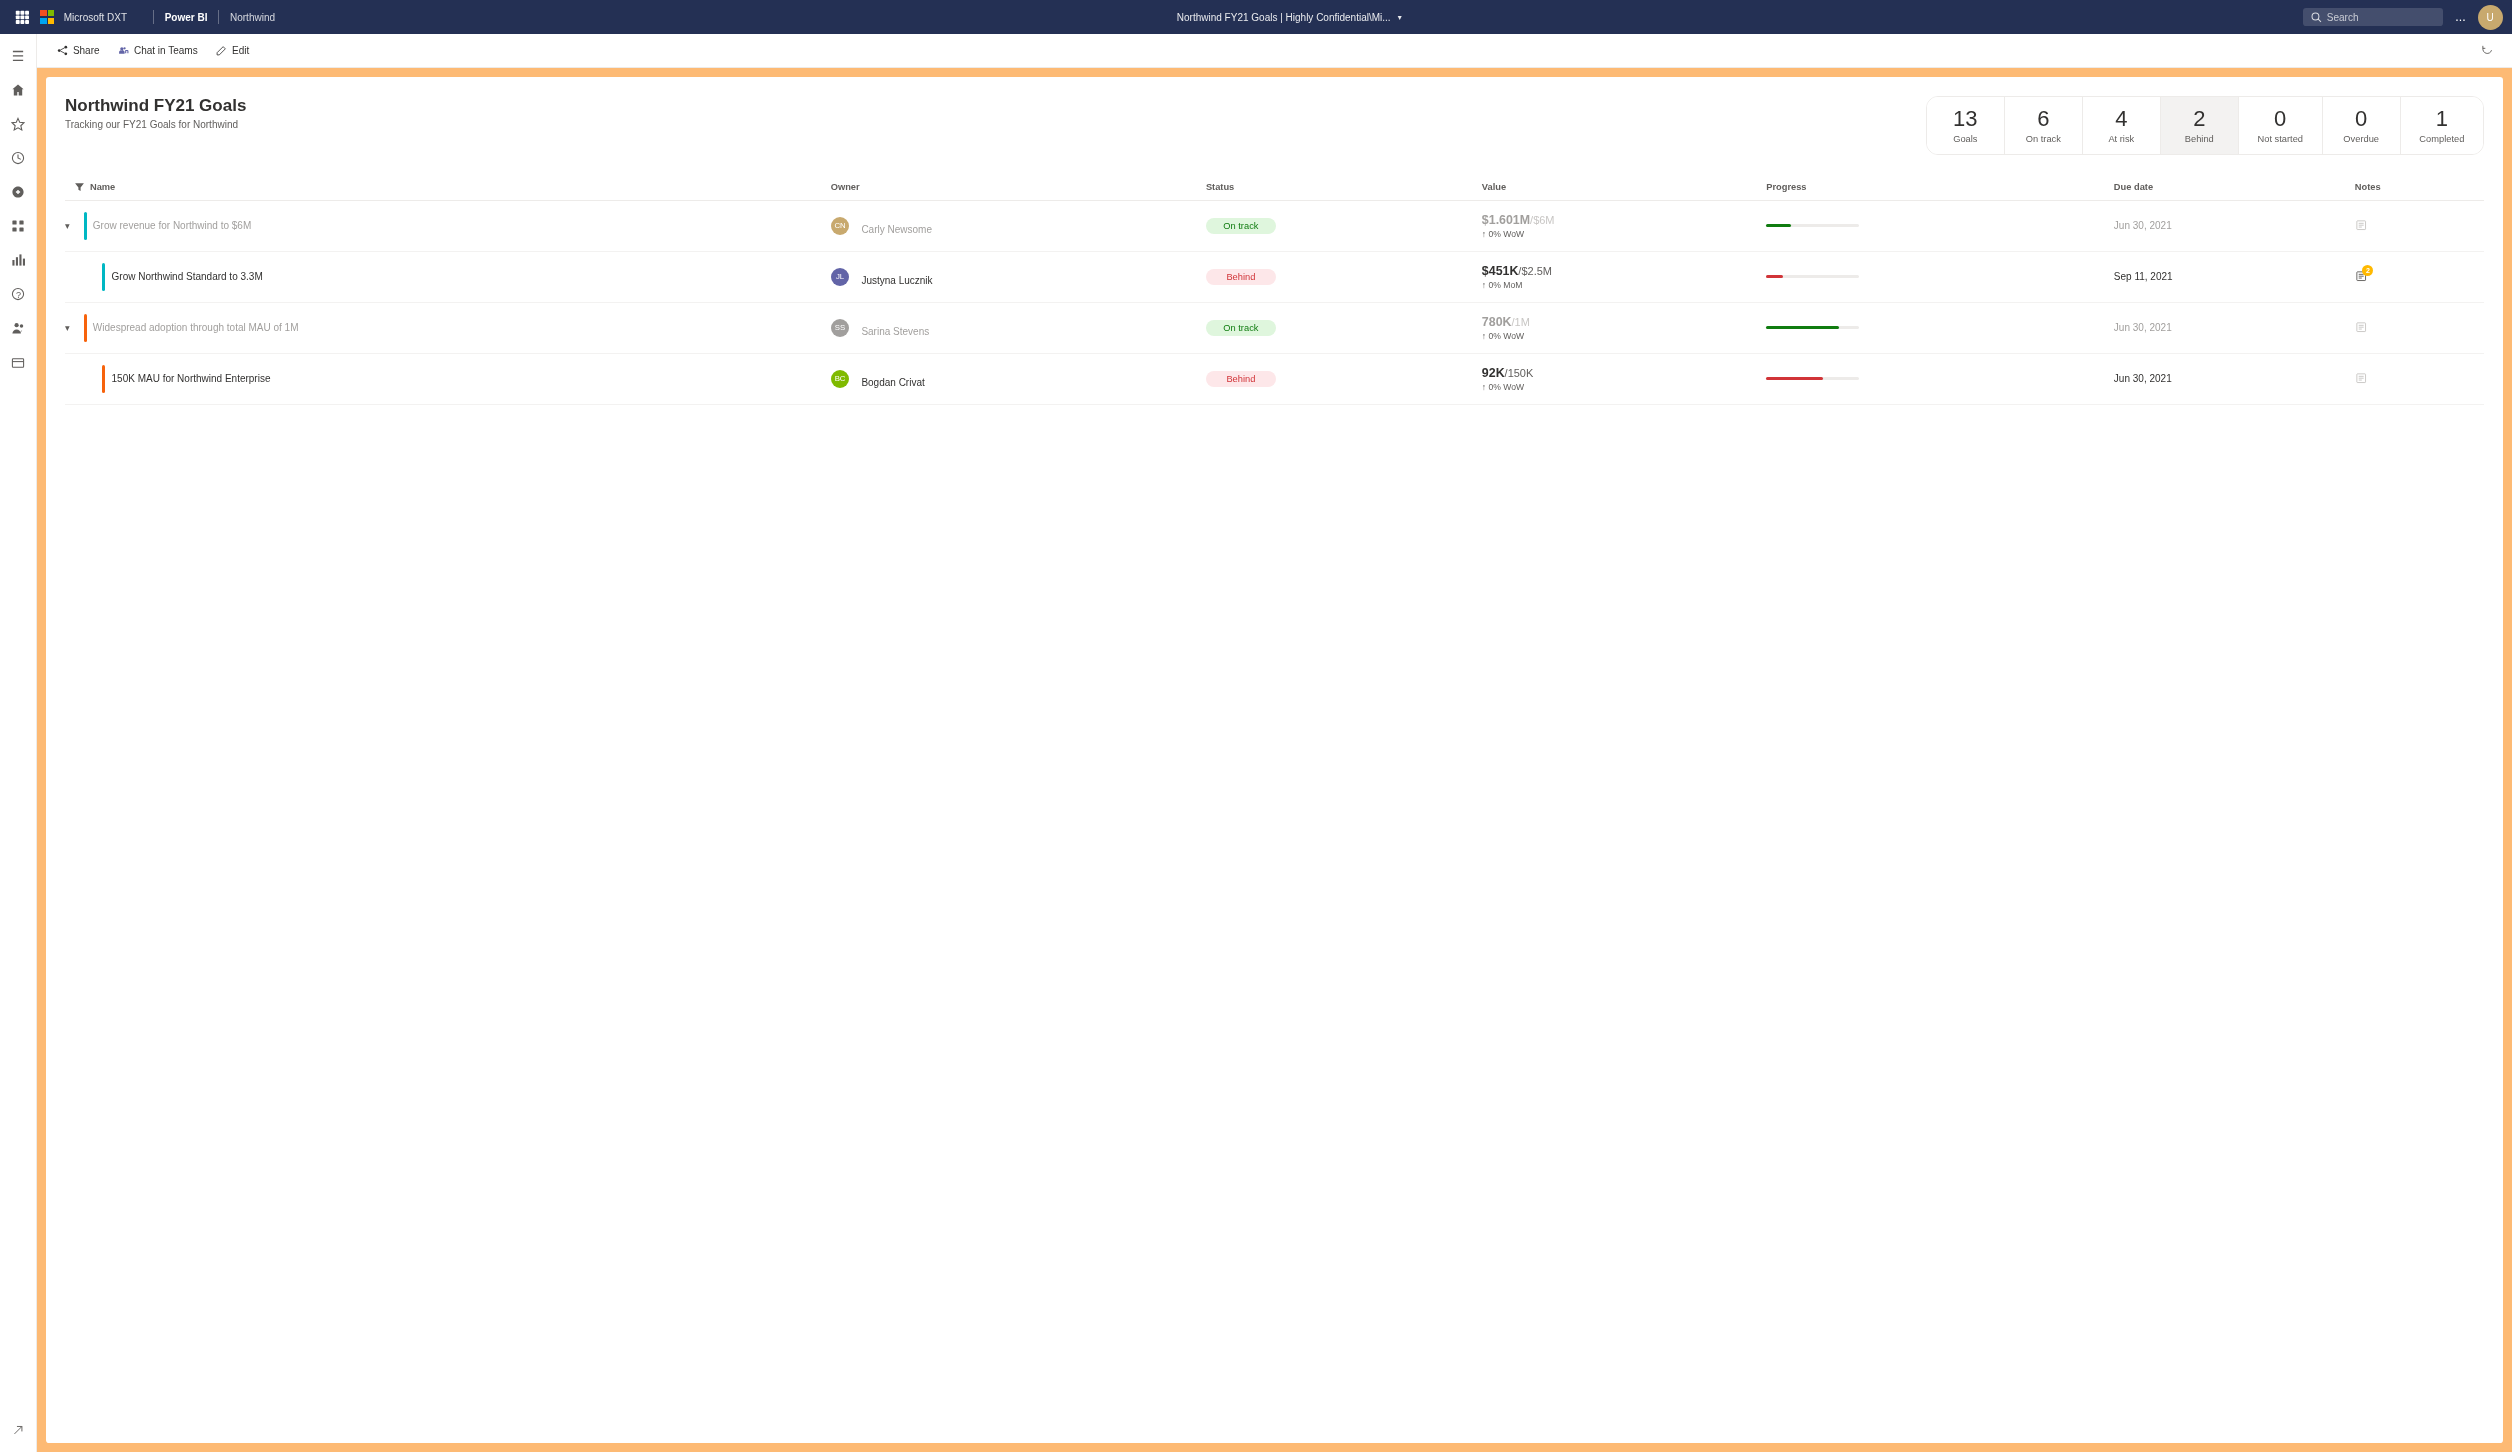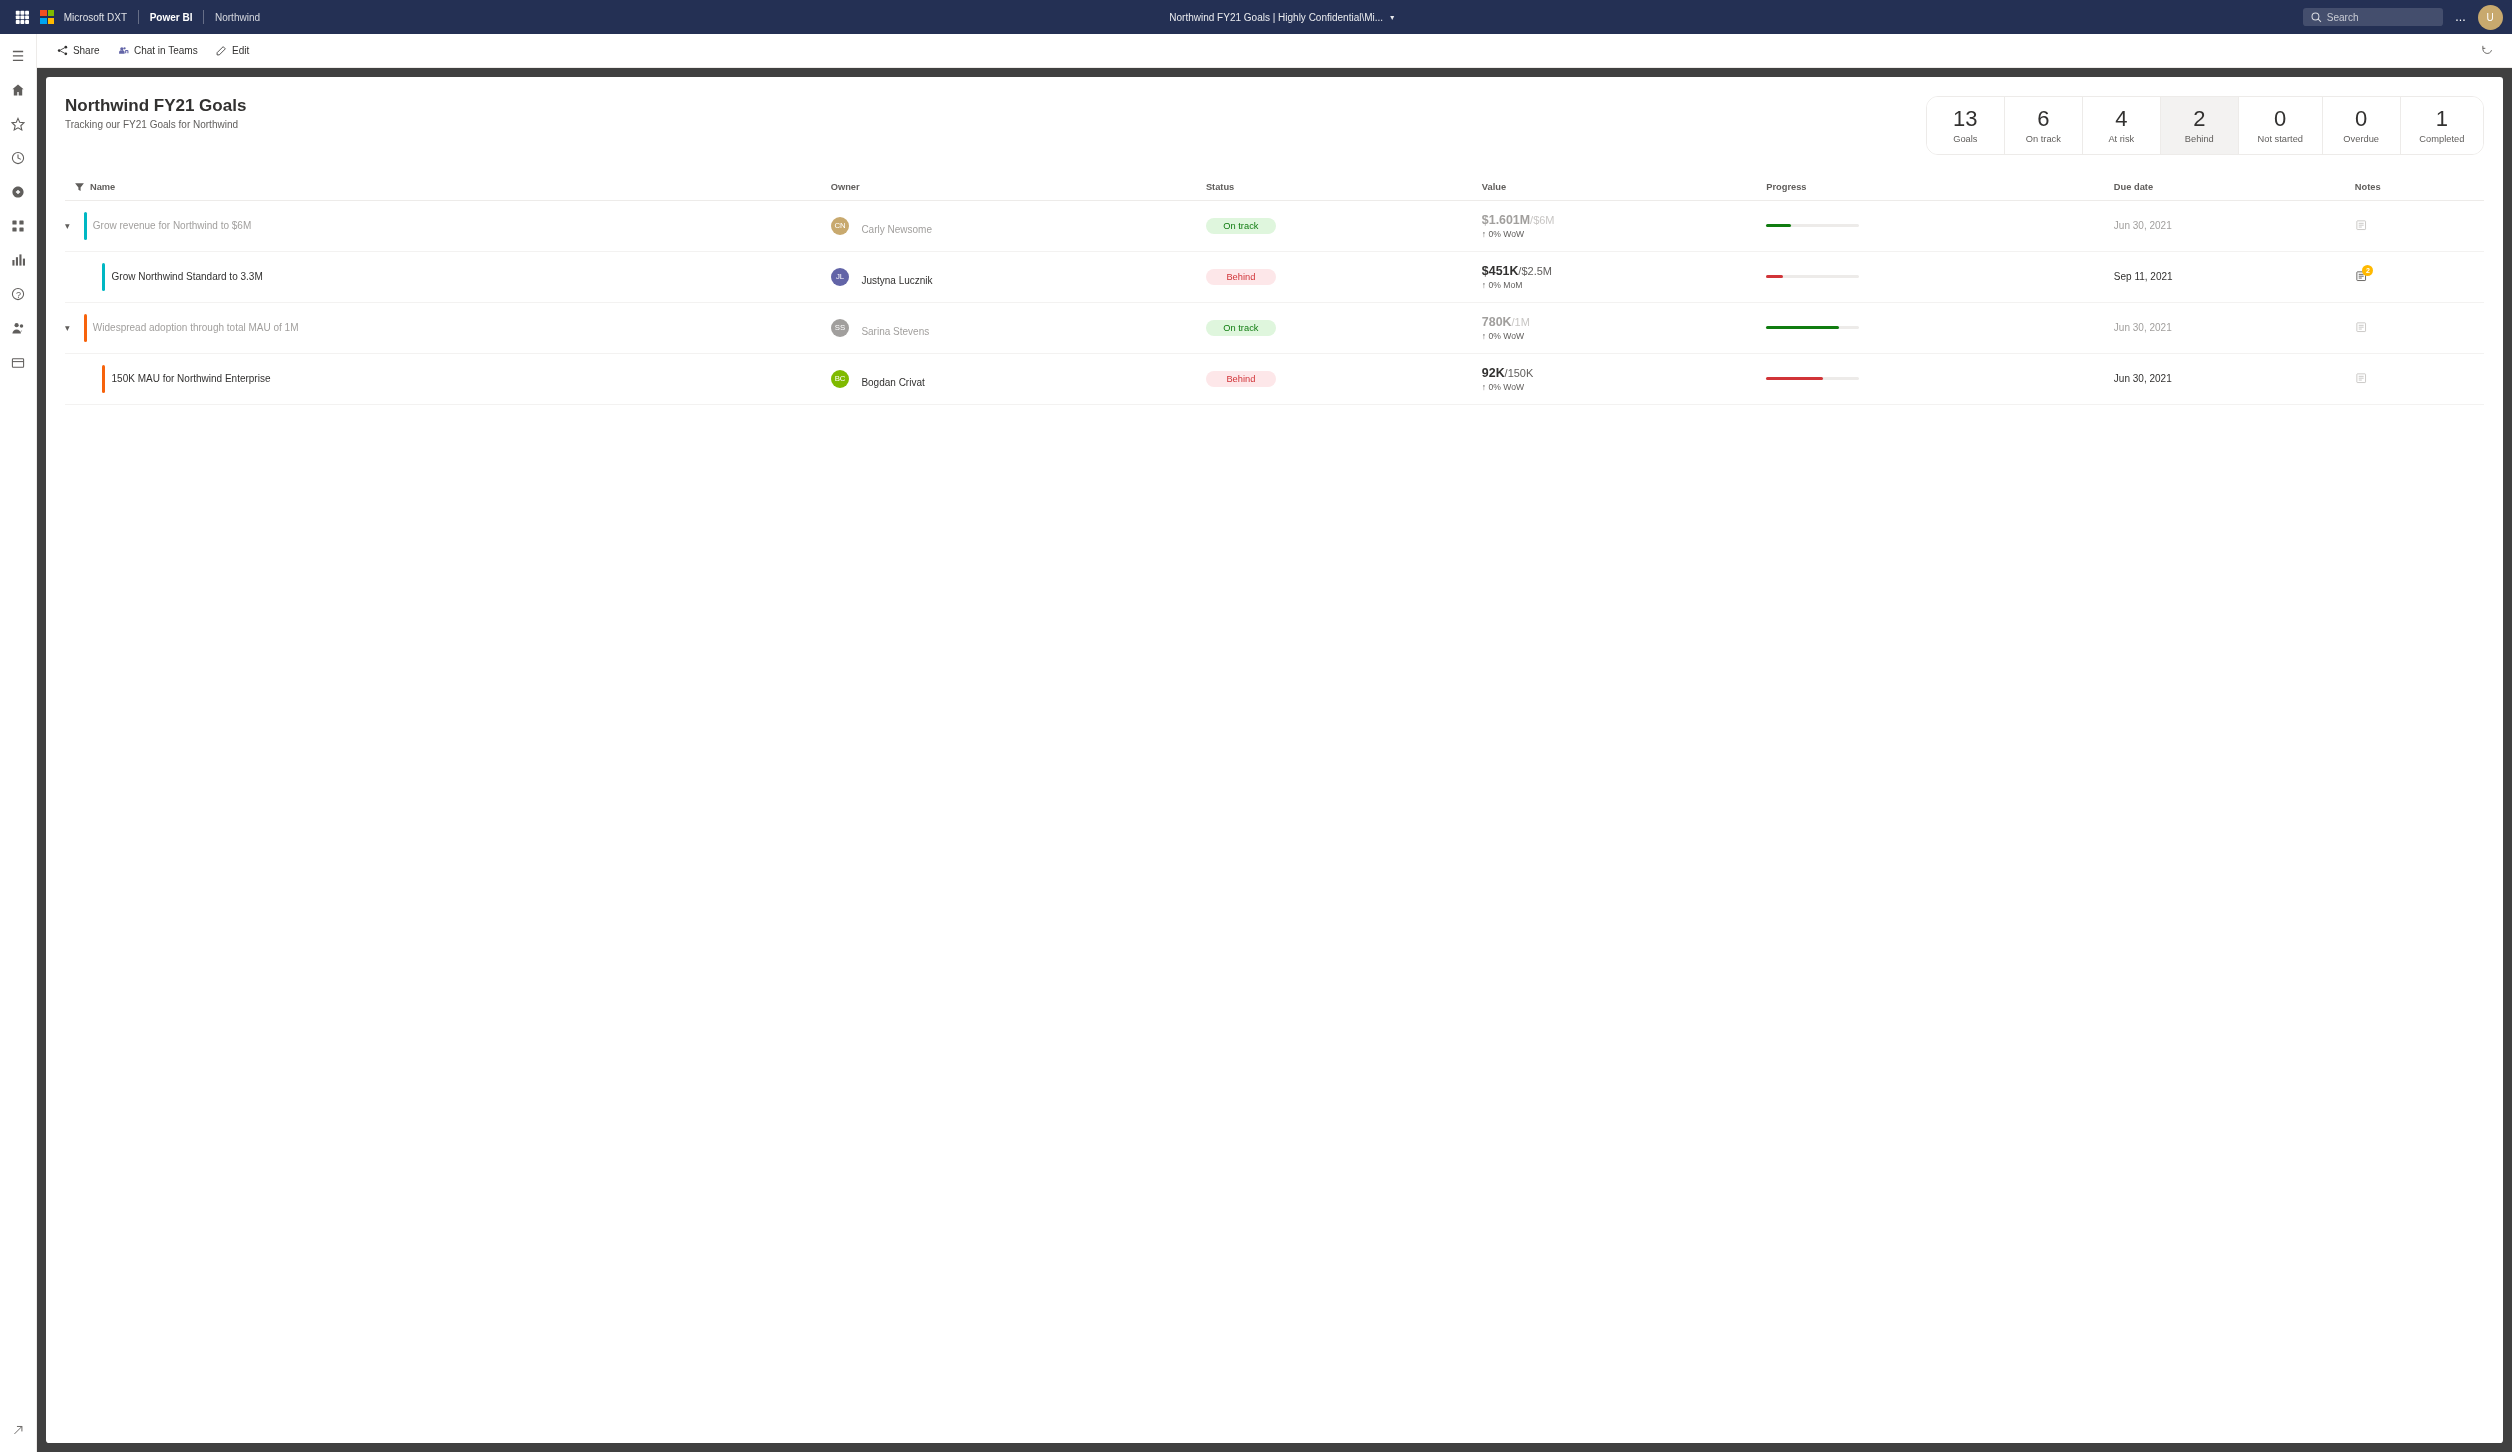--- a/index.html
+++ b/index.html
@@ -17,21 +17,21 @@
       gap: 6.2px;
       color: #fff;
     }
     .top-nav .app-grid-icon { display: flex; align-items: center; justify-content: center; width: 25px; height: 25px; cursor: pointer; }
     .top-nav .ms-logo { display: flex; align-items: center; gap: 3.1px; margin-right: 3.1px; }
     .top-nav .ms-logo-squares { display: grid; grid-template-columns: 1fr 1fr; gap: 1.6px; width: 14px; height: 14px; }
     .ms-sq-r { background: #f25022; width: 6.2px; height: 6.2px; }
     .ms-sq-g { background: #7fba00; width: 6.2px; height: 6.2px; }
     .ms-sq-b { background: #00a4ef; width: 6.2px; height: 6.2px; }
     .ms-sq-y { background: #ffb900; width: 6.2px; height: 6.2px; }
-    .top-nav .brand-name { font-size: 10px; color: #fff; opacity: 0.85; margin-right: 0; }
+    .top-nav .brand-name { font-size: 10px; color: #fff; opacity: 0.85; margin-right: 15px; }
     .top-nav .divider-v { width: 0.8px; height: 14px; background: rgba(255,255,255,0.3); margin: 0 4.7px; }
     .top-nav .app-title { font-size: 10px; color: #fff; font-weight: 600; }
     .top-nav .workspace-name { font-size: 10px; color: rgba(255,255,255,0.8); }
     .top-nav .doc-title { flex: 1; text-align: center; font-size: 10px; color: rgba(255,255,255,0.9); display: flex; align-items: center; justify-content: center; gap: 7px; }
     .top-nav .doc-title .chevron { font-size: 7.8px; }
     .top-nav .search-box { display: flex; align-items: center; background: rgba(255,255,255,0.15); border-radius: 3.1px; padding: 3.1px 7.8px; gap: 4.7px; min-width: 140px; }
     .top-nav .search-box input { background: transparent; border: none; outline: none; color: #fff; font-size: 10px; width: 93px; }
     .top-nav .search-box input::placeholder { color: rgba(255,255,255,0.7); }
     .top-nav .more-btn { width: 22px; height: 22px; display: flex; align-items: center; justify-content: center; color: #fff; cursor: pointer; font-size: 12.4px; }
     .top-nav .avatar { width: 25px; height: 25px; border-radius: 50%; background: #c8a96e; display: flex; align-items: center; justify-content: center; color: #fff; font-size: 10px; cursor: pointer; overflow: hidden; }
@@ -114,21 +114,21 @@
 
     
     .notes-icon { color: #a19f9d; cursor: pointer; font-size: 12.4px; position: relative; display: inline-flex; }
     .notes-badge { position: absolute; top: -4.7px; right: -6.2px; background: #ffb900; color: #fff; font-size: 7px; font-weight: 700; border-radius: 50%; width: 11px; height: 11px; display: flex; align-items: center; justify-content: center; }
 
     
     .layout { display: flex; height: calc(100vh - 34px); }
     .sidebar { width: 37px; background: #fff; border-right: 0.8px solid #edebe9; display: flex; flex-direction: column; align-items: center; padding: 6.2px 0; gap: 3.1px; flex-shrink: 0; }
     .sidebar-icon { width: 31px; height: 31px; display: flex; align-items: center; justify-content: center; border-radius: 3.1px; cursor: pointer; color: #605e5c; font-size: 14px; }
     .sidebar-icon.bottom { margin-top: auto; }
-    .content-area { flex: 1; overflow: hidden; background: #404040; }
+    .content-area { flex: 1; overflow: hidden; background: #fdba74; }
   </style>
 </head>
 <body>
 
 <div class="top-nav">
   <div class="app-grid-icon">
     <svg width="14" height="14" viewBox="0 0 18 18" fill="white">
       <rect x="1" y="1" width="5" height="5" rx="1"></rect>
       <rect x="7" y="1" width="5" height="5" rx="1"></rect>
       <rect x="13" y="1" width="5" height="5" rx="1"></rect>

